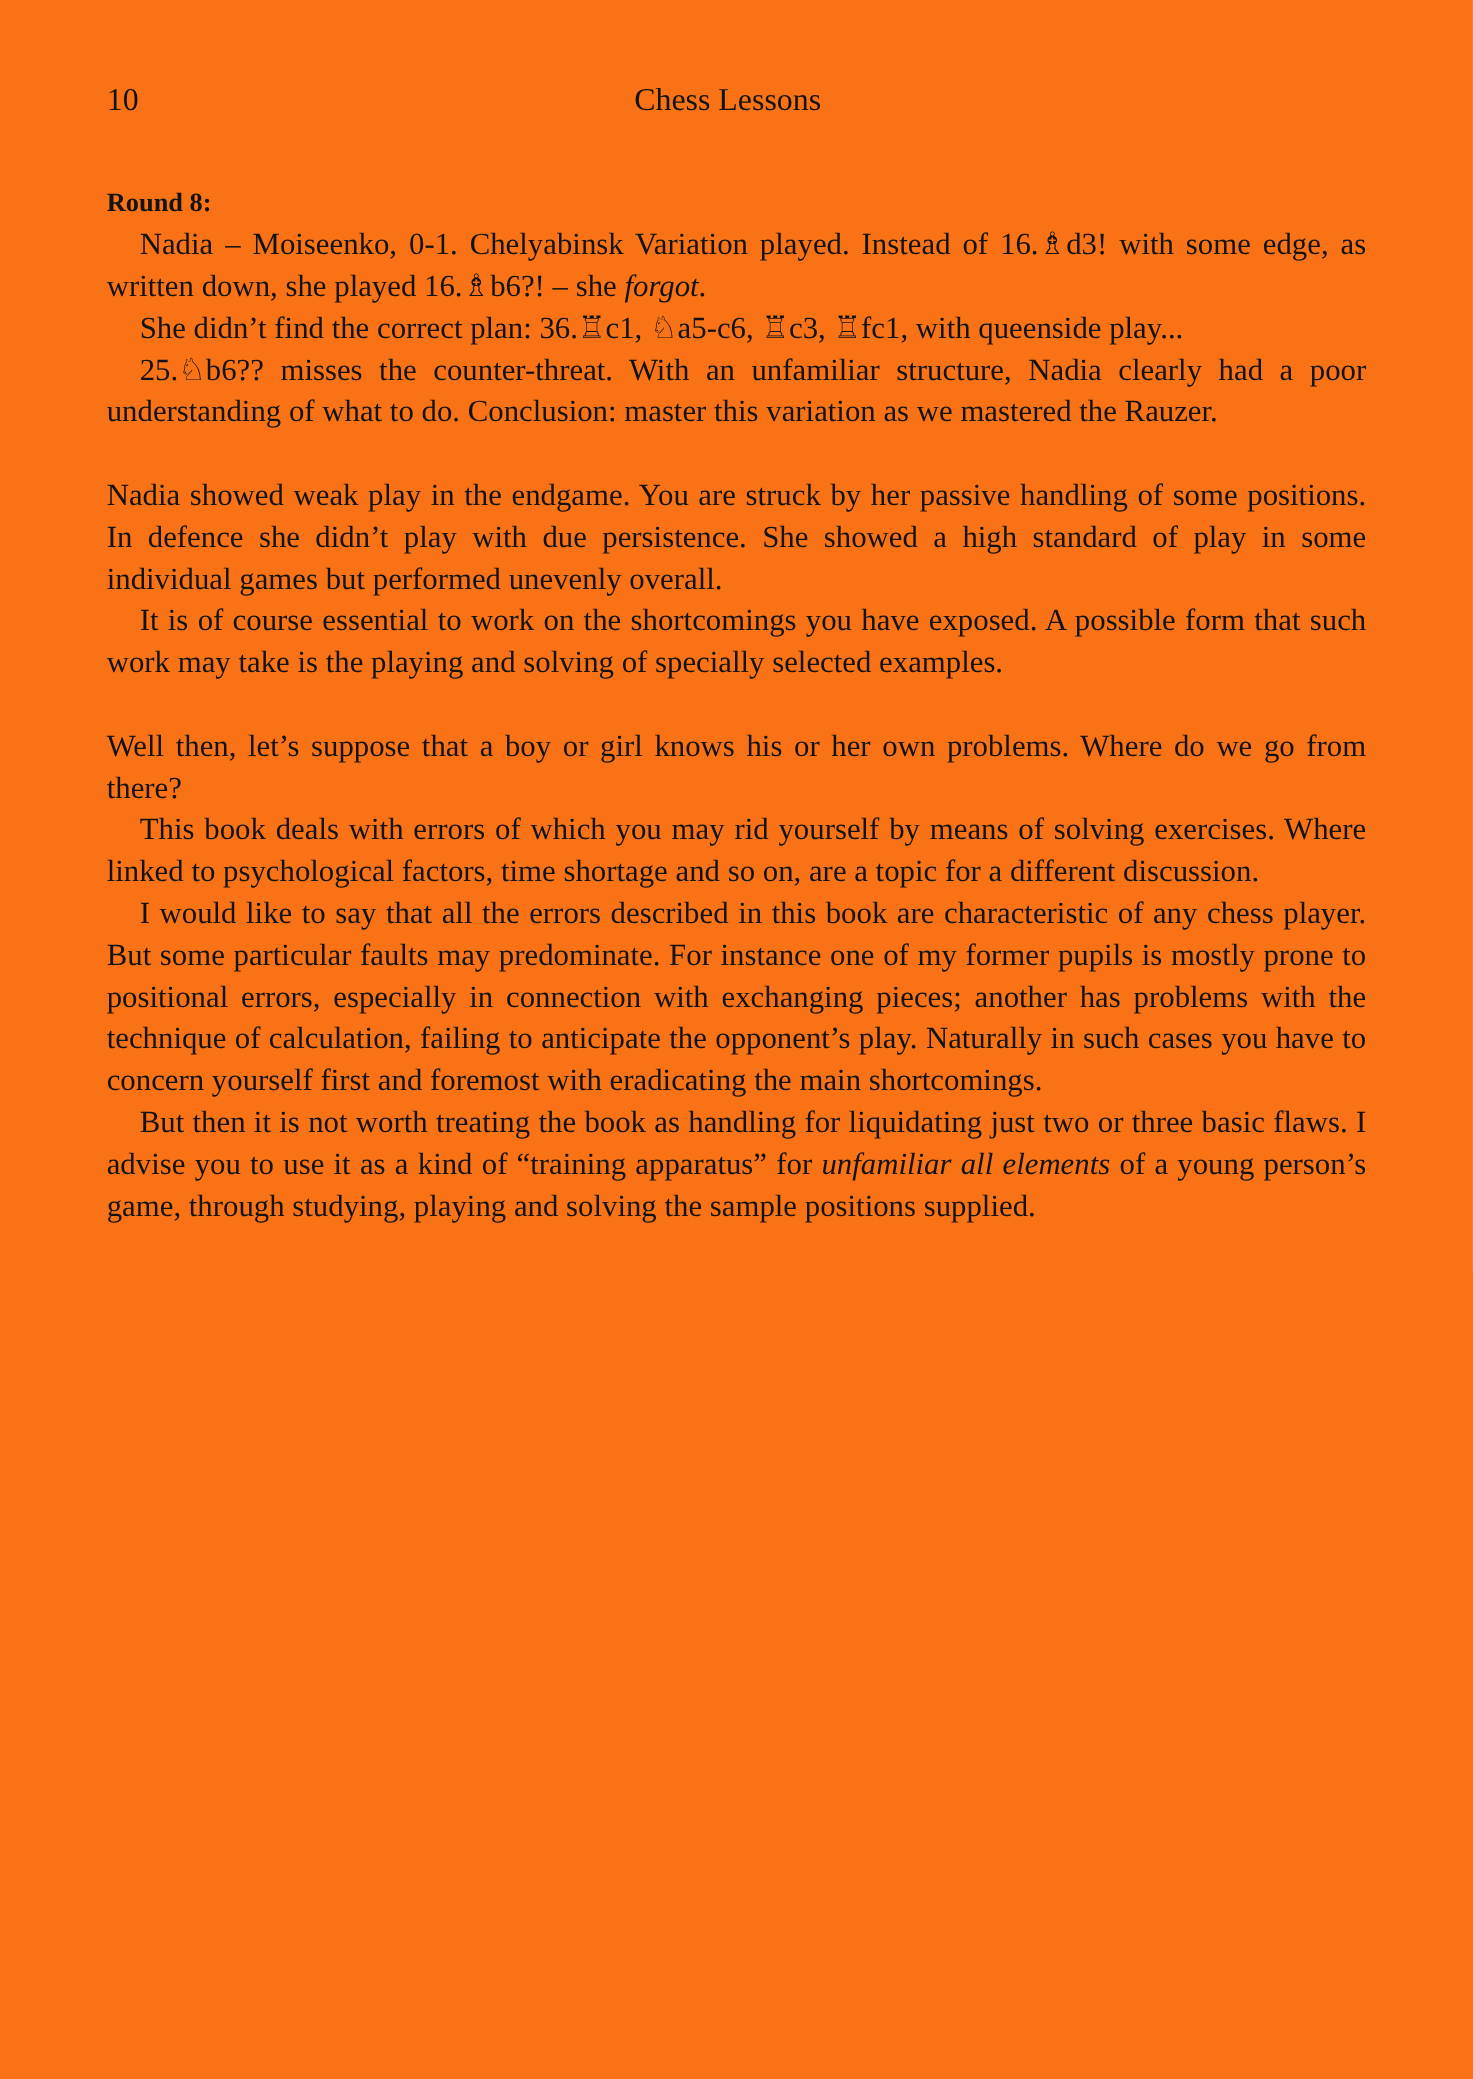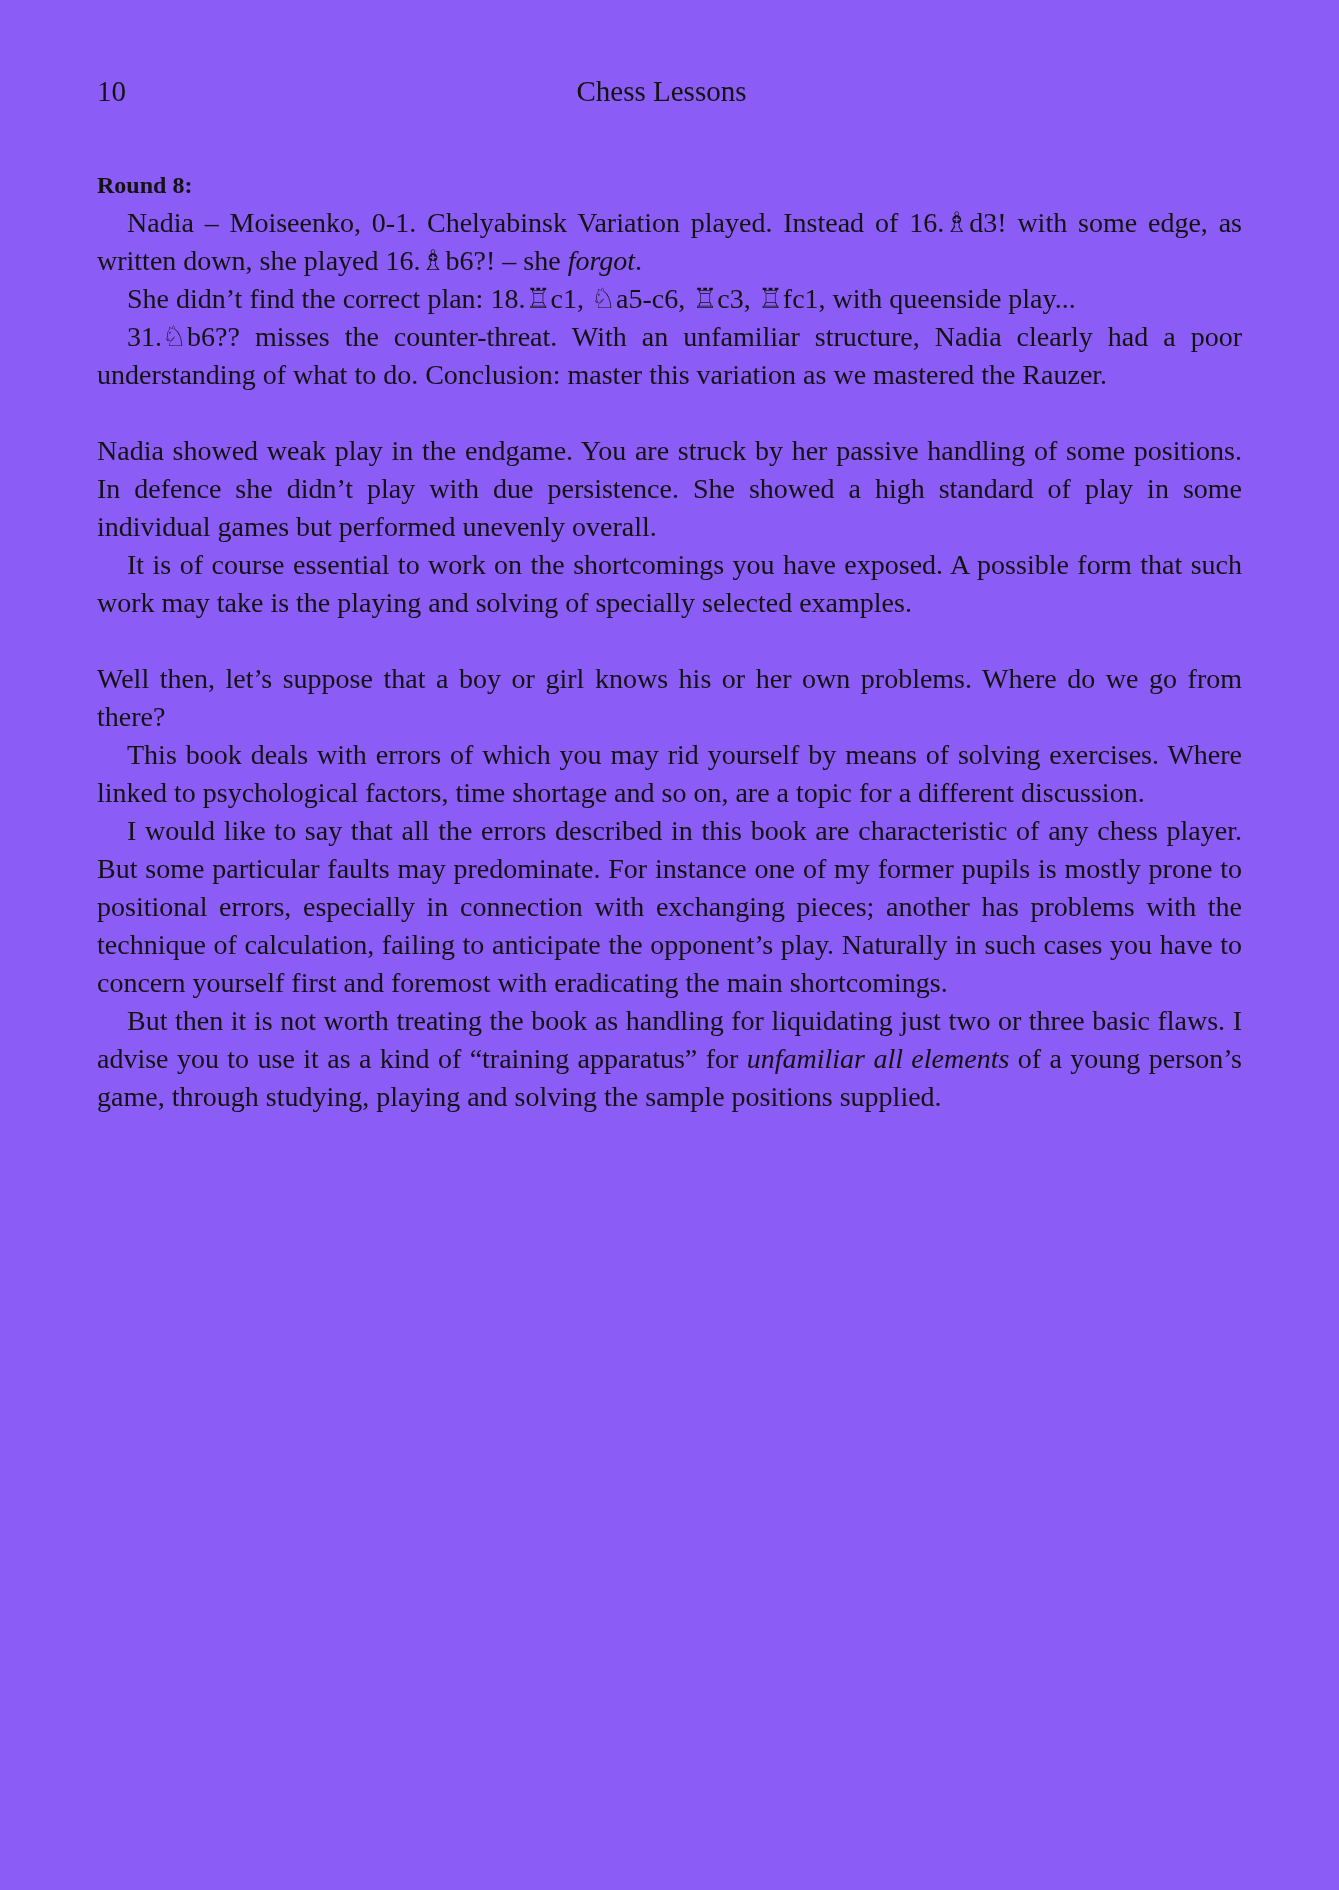--- a/index.html
+++ b/index.html
@@ -4,21 +4,21 @@
 <style>
   html, body {
     margin: 0;
     padding: 0;
     background: #ffffff;
   }
   .page {
     position: relative;
     width: 1339px;
     height: 1890px;
-    background: #8b5cf6;
+    background: #f97316;
     color: #131313;
     font-family: "Liberation Serif", "DejaVu Serif", "DejaVu Sans", serif;
     box-sizing: border-box;
     padding: 72px 97px 0 97px;
     overflow: hidden;
   }
   .running-head {
     position: relative;
     height: 38px;
     font-size: 29px;
@@ -71,23 +71,23 @@
     <span class="pagenum">10</span>
     <span class="title">Chess Lessons</span>
   </header>
 
   <main class="body-text">
 
     <h2 class="round-heading">Round 8:</h2>
 
     <p class="para indent"><span>Nadia – Moiseenko, 0-1. Chelyabinsk Variation played. Instead of 16.♗d3! with some edge, as written down, she played 16.♗b6?! – she </span><em>forgot</em><span>.</span></p>
 
-    <p class="para indent"><span>She didn’t find the correct plan: 18.♖c1, ♘a5-c6, ♖c3, ♖fc1, with queenside play...</span></p>
+    <p class="para indent"><span>She didn’t find the correct plan: 36.♖c1, ♘a5-c6, ♖c3, ♖fc1, with queenside play...</span></p>
 
-    <p class="para indent"><span>31.♘b6?? misses the counter-threat. With an unfamiliar structure, Nadia clearly had a poor understanding of what to do. Conclusion: master this variation as we mastered the Rauzer.</span></p>
+    <p class="para indent"><span>25.♘b6?? misses the counter-threat. With an unfamiliar structure, Nadia clearly had a poor understanding of what to do. Conclusion: master this variation as we mastered the Rauzer.</span></p>
 
     <p class="para spaced"><span>Nadia showed weak play in the endgame. You are struck by her passive handling of some positions. In defence she didn’t play with due persistence. She showed a high standard of play in some individual games but performed unevenly overall.</span></p>
 
     <p class="para indent"><span>It is of course essential to work on the shortcomings you have exposed. A possible form that such work may take is the playing and solving of specially selected examples.</span></p>
 
     <p class="para spaced"><span>Well then, let’s suppose that a boy or girl knows his or her own problems. Where do we go from there?</span></p>
 
     <p class="para indent"><span>This book deals with errors of which you may rid yourself by means of solving exercises. Where linked to psychological factors, time shortage and so on, are a topic for a different discussion.</span></p>
 
     <p class="para indent"><span>I would like to say that all the errors described in this book are characteristic of any chess player. But some particular faults may predominate. For instance one of my former pupils is mostly prone to positional errors, especially in connection with exchanging pieces; another has problems with the technique of calculation, failing to anticipate the opponent’s play. Naturally in such cases you have to concern yourself first and foremost with eradicating the main shortcomings.</span></p>

